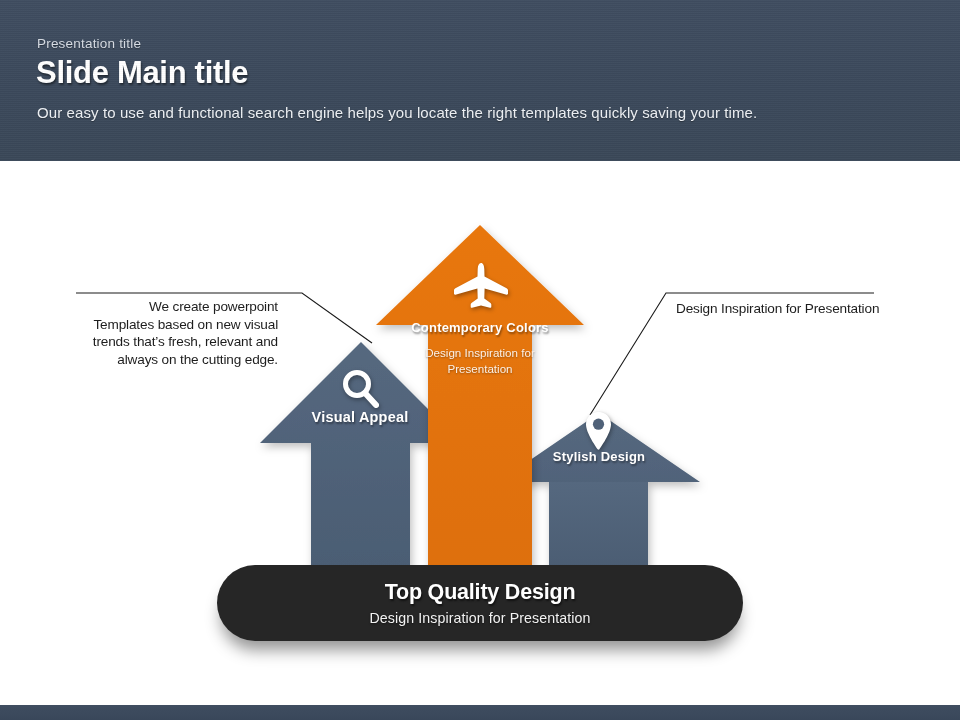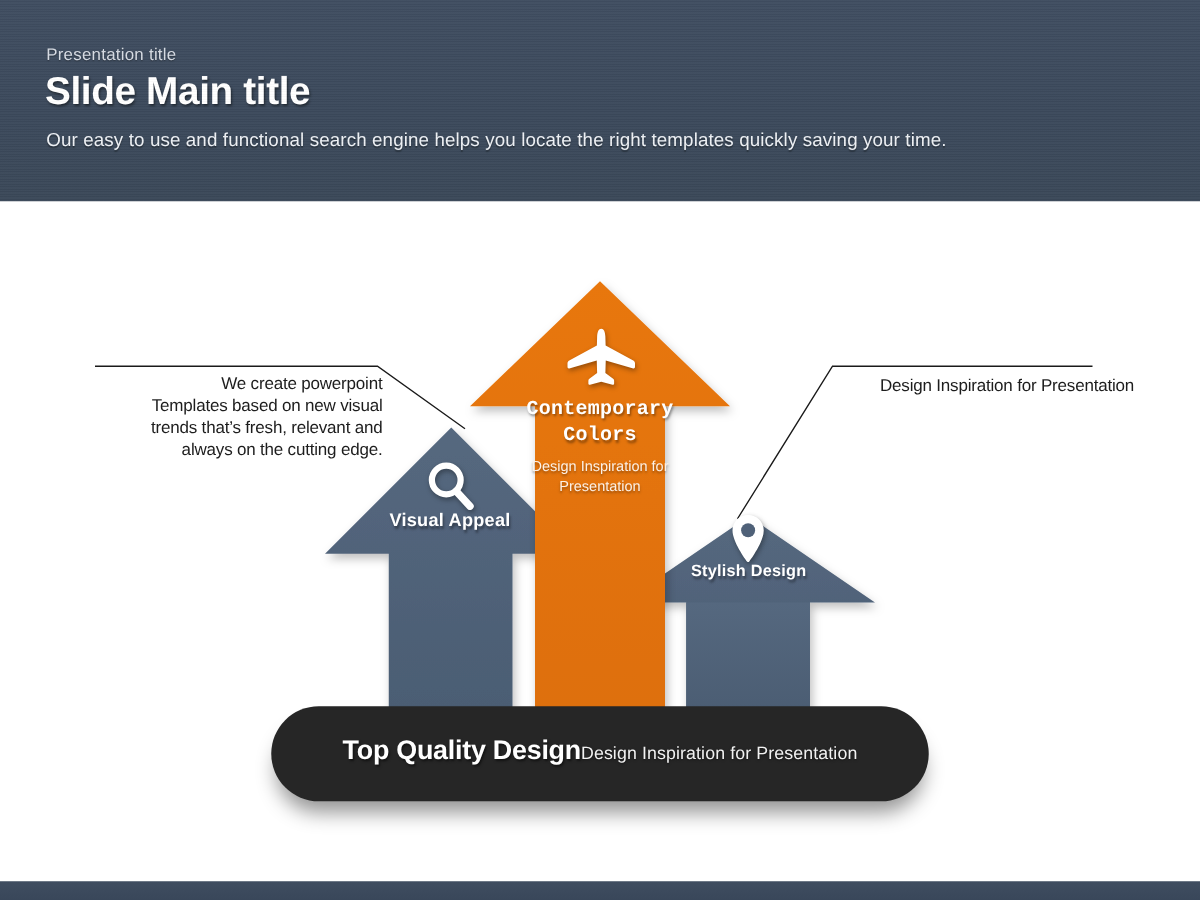--- a/index.html
+++ b/index.html
@@ -58,60 +58,59 @@
   
   .stage { position: absolute; left: 0; top: 161px; width: 960px; height: 544px; }
   .stage svg { display: block; }
 
   
   .callout {
     position: absolute;
     font-size: 13.6px; line-height: 17.6px;
     color: #1d1d1d;
     letter-spacing: -.15px;
-    margin-left: 28px;
   }
   .callout-left  { left: 92px;  top: 298px; width: 186px; text-align: right; }
   .callout-right { left: 676px; top: 300px; width: 220px; text-align: left; }
 
   
   .arrow-label {
     position: absolute;
     text-align: center;
     color: #ffffff;
     text-shadow: 1px 2px 2px rgba(0,0,0,.40);
     pointer-events: none;
   }
   .lbl-title { font-weight: bold; letter-spacing: .2px; }
 
   .label-left  { left: 300px; top: 408px; width: 120px; font-size: 14.5px; line-height: 18px; }
   .label-right { left: 538px; top: 448px; width: 122px; font-size: 13px; line-height: 18px; }
 
   .label-center { left: 392px; top: 317px; width: 176px; }
-  .label-center .lbl-title { font-size: 16px; line-height: 21px; font-family: Liberation Mono, monospace; }
+  .label-center .lbl-title { font-size: 13px; line-height: 21px; }
   .label-center .lbl-sub {
     margin-top: 7px; font-size: 11.6px; line-height: 16.3px;
     color: #fdf1e6; font-weight: normal;
     text-shadow: 0 1px 2px rgba(0,0,0,.35);
   }
 
   
   .icon { position: absolute; filter: drop-shadow(1px 2px 2px rgba(0,0,0,.35)); }
   .icon-plane  { left: 452px; top: 262px; }
   .icon-search { left: 340px; top: 368px; }
   .icon-pin    { left: 584px; top: 411px; }
 
   
   .banner {
     position: absolute; left: 217px; top: 565px;
     width: 526px; height: 76px;
     background: #262626;
     border-radius: 38px;
     box-shadow: 0 13px 16px -4px rgba(0,0,0,.42);
-    display: flex; flex-direction: row;
+    display: flex; flex-direction: column;
     align-items: center; justify-content: center;
   }
   .banner-title {
     color: #ffffff; font-size: 21.5px; font-weight: bold;
     letter-spacing: -.2px;
     text-shadow: 1px 2px 2px rgba(0,0,0,.55);
     margin-bottom: 5px;
   }
   .banner-sub {
     color: #f2f2f2; font-size: 14.2px; letter-spacing: .1px;

